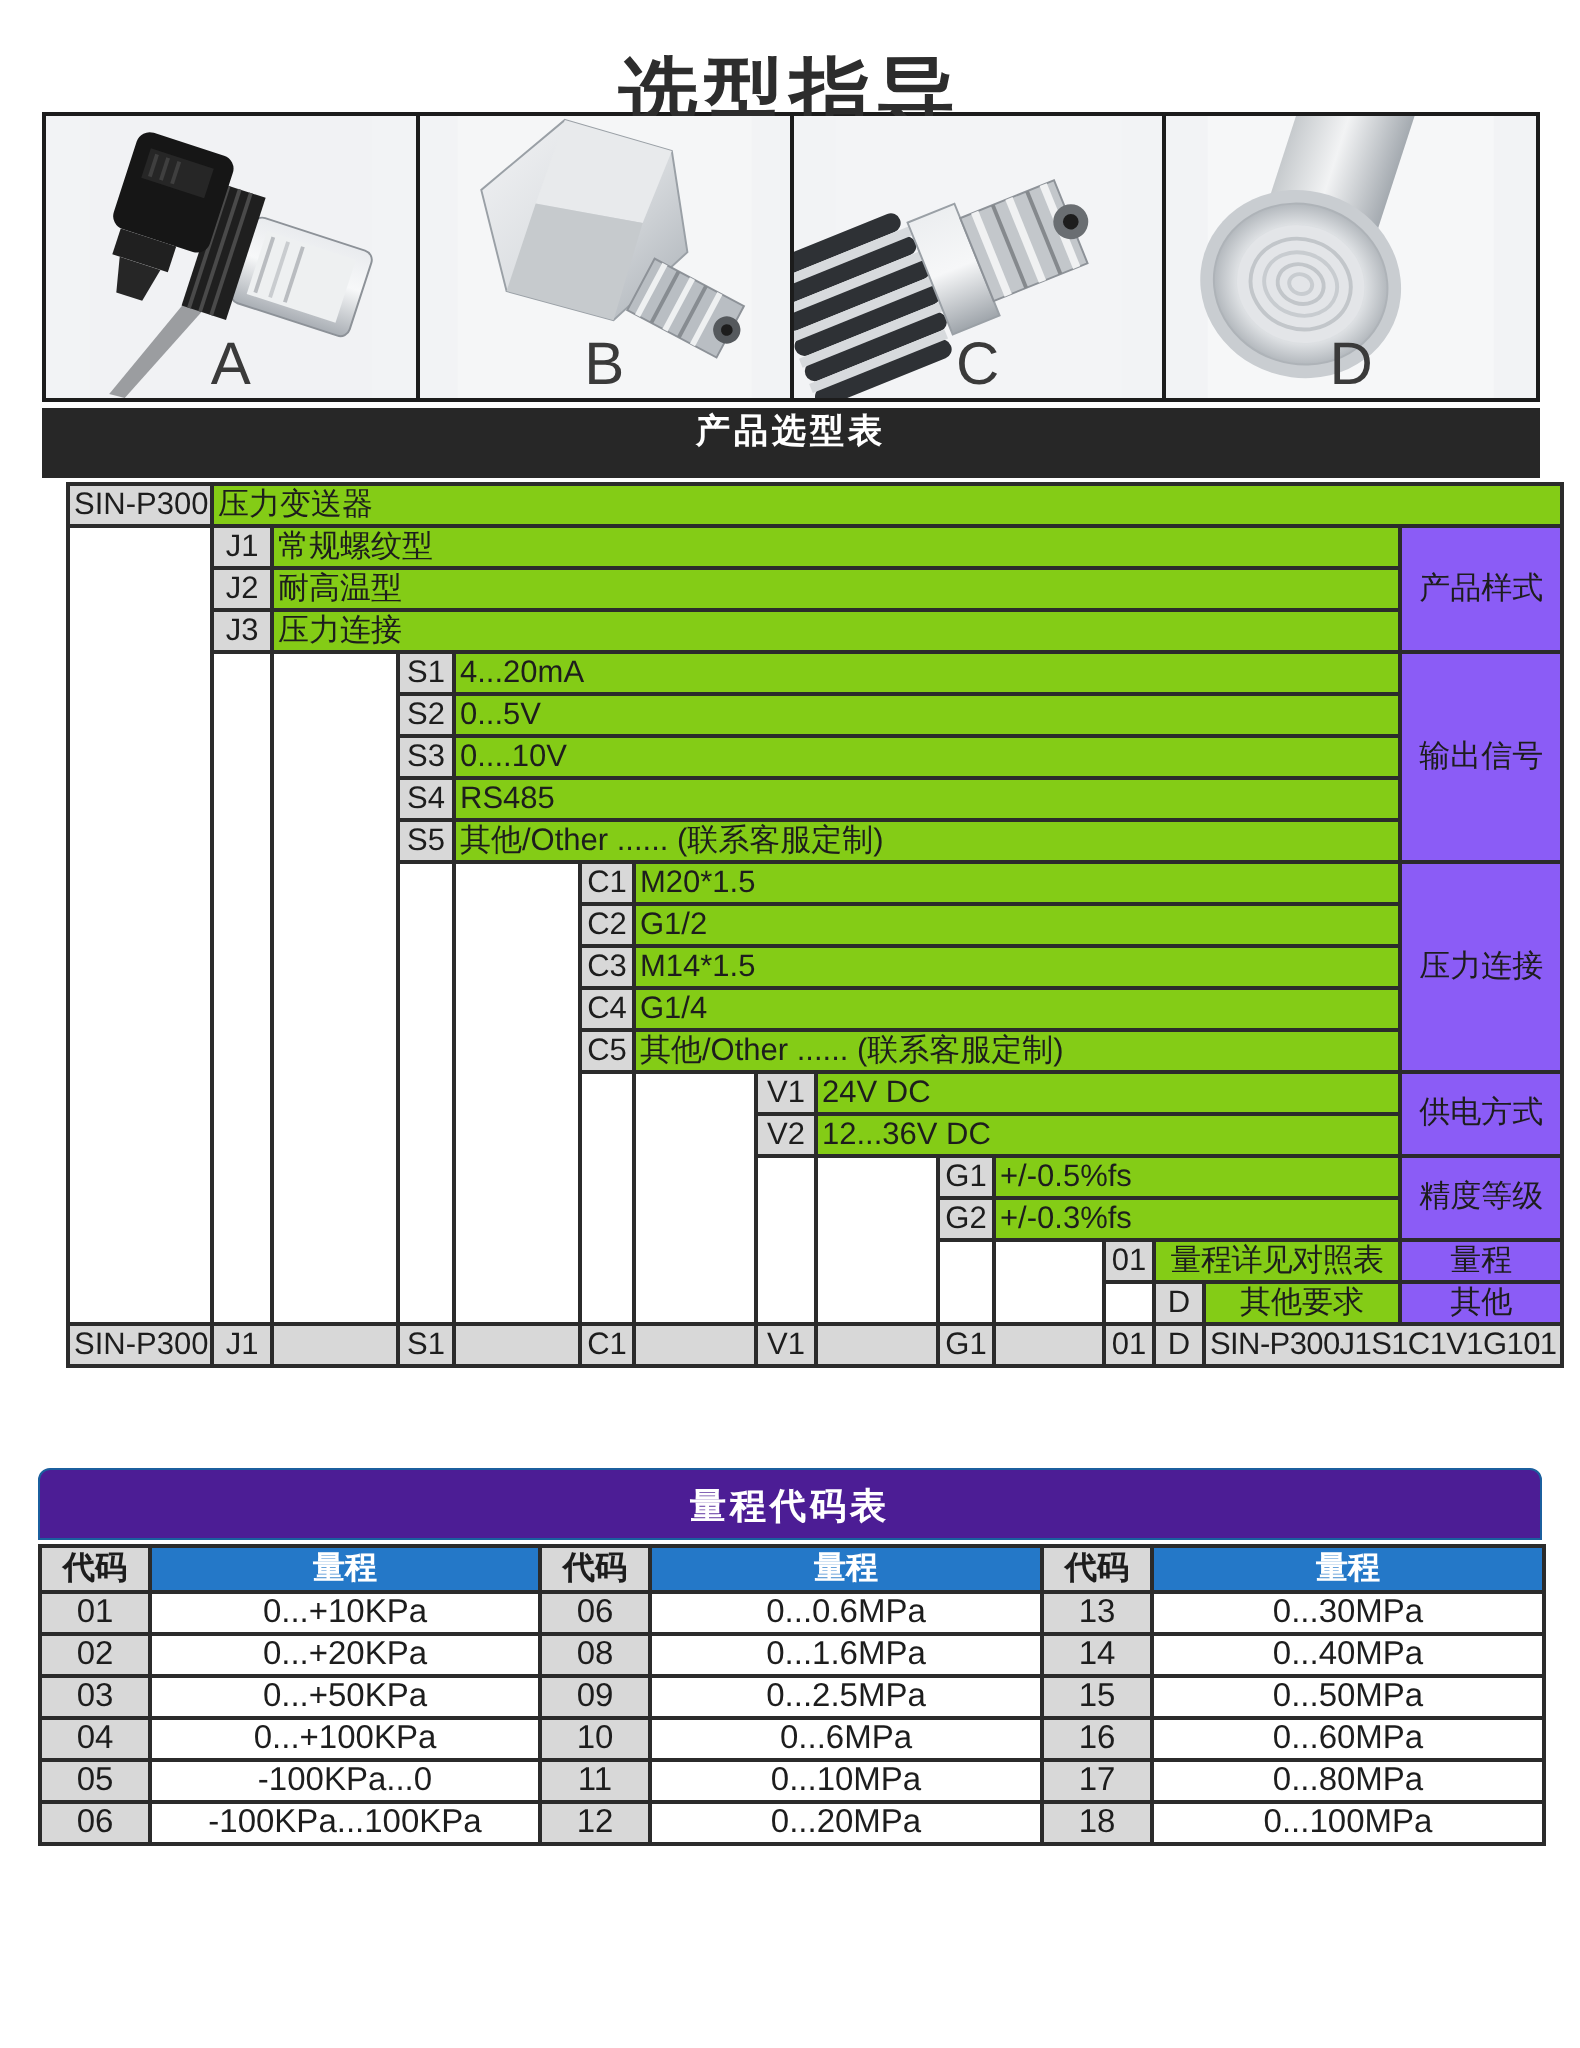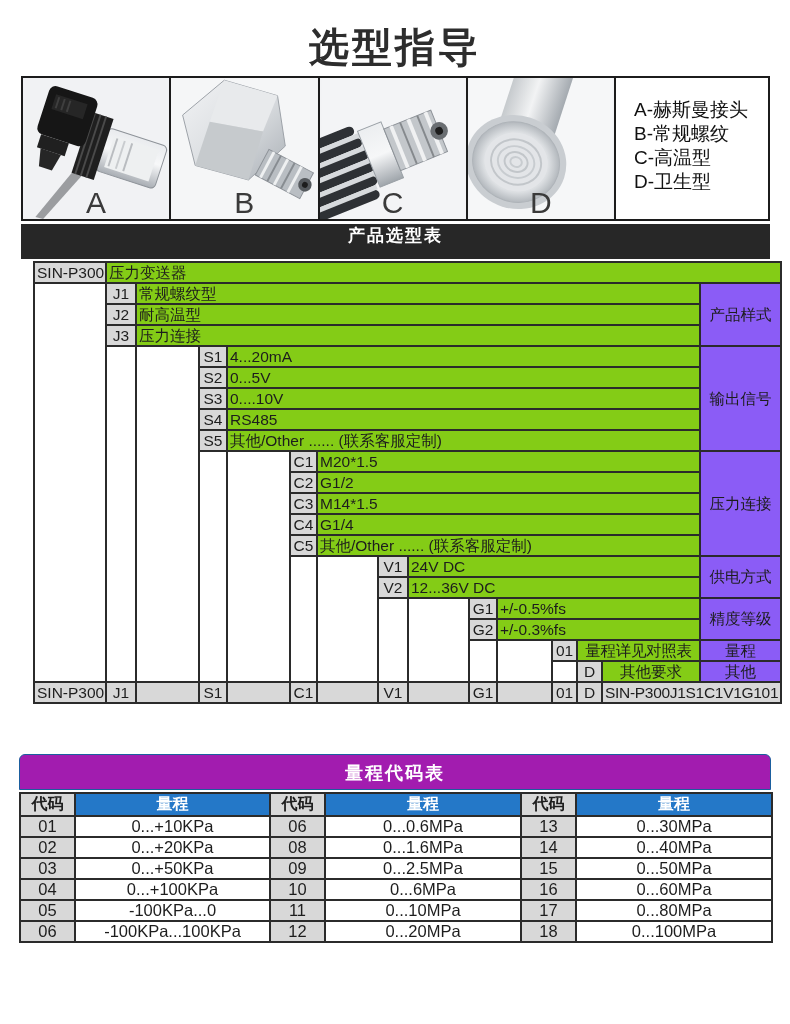--- a/index.html
+++ b/index.html
@@ -4,21 +4,21 @@
 <style>
   * { margin:0; padding:0; box-sizing:border-box; }
   html,body { background:#ffffff; }
   body {
     width:790px; height:1024px; margin:0 auto; overflow:hidden;
     font-family:"Liberation Sans", sans-serif; color:#1d1d1d;
   }
   
   .page-title {
     text-align:center; font-size:40px; font-weight:bold; color:#2d2d2d;
-    letter-spacing:3px; padding-top:20px; height:76px;
+    letter-spacing:3px; padding-top:20px; height:56px;
   }
   
   .gallery {
     margin:0 20px 3px 21px; height:145px; display:flex;
     border:2px solid #1c1c1c; background:#fff;
   }
   .photo { position:relative; flex:1 1 0; overflow:hidden; background:#f2f3f5; }
   .photo + .photo, .legend { border-left:2px solid #1c1c1c; }
   .photo svg { display:block; width:100%; height:100%; }
   .photo-letter {
@@ -43,21 +43,21 @@
   .g  { background:#d8d8d8; }
   .code { background:#d8d8d8; text-align:center; padding:0; }
   .cat  { background:#8b5cf6; text-align:center; font-size:15.5px; }
   .desc { background:#84cc16; text-align:left; padding-left:8px; }
   .center { text-align:center; padding:0 1px; }
   .small { font-size:14.5px; letter-spacing:-0.3px; }
   .empty { background:#fff; }
   
   .range-wrap { margin:50px 19px 0 19px; width:752px; }
   .range-title {
-    height:36px; line-height:36px; background:#a21caf; border:1px solid #1b5f9e;
+    height:36px; line-height:36px; background:#4c1d95; border:1px solid #1b5f9e;
     border-radius:6px 6px 0 0; color:#fff; text-align:center;
     font-size:18px; font-weight:bold; letter-spacing:2px; margin-bottom:2px;
   }
   .range-table { width:752px; }
   .range-table td {
     border:2px solid #2b2b2b; height:21px; font-size:16.5px; text-align:center;
     padding:0; overflow:hidden; white-space:nowrap;
   }
   .range-table td.hd-code { background:#d8d8d8; font-weight:bold; font-size:16px; }
   .range-table td.hd-range { background:#2478c8; color:#fff; font-weight:bold; font-size:16px; }
@@ -193,26 +193,20 @@
         <ellipse cx="57" cy="92" rx="33" ry="30" fill="#e3e5e8"></ellipse>
         <ellipse cx="57" cy="92" rx="26" ry="23" fill="none" stroke="#c2c6ca" stroke-width="2"></ellipse>
         <ellipse cx="57" cy="92" rx="19" ry="16" fill="none" stroke="#c8ccd0" stroke-width="2"></ellipse>
         <ellipse cx="57" cy="92" rx="12" ry="10" fill="none" stroke="#c2c6ca" stroke-width="2"></ellipse>
         <ellipse cx="57" cy="92" rx="6" ry="5" fill="none" stroke="#c8ccd0" stroke-width="2"></ellipse>
       </g>
     </svg>
     <span class="photo-letter">D</span>
   </div>
 
-  <div class="legend">
-    <div>A-赫斯曼接头</div>
-    <div>B-常规螺纹</div>
-    <div>C-高温型</div>
-    <div>D-卫生型</div>
-  </div>
 </div>
 
 <div class="sel-header">产品选型表</div>
 
 <table class="sel-table">
   <colgroup>
     <col style="width:72px">
       <col style="width:30px">
       <col style="width:63px">
       <col style="width:28px">

